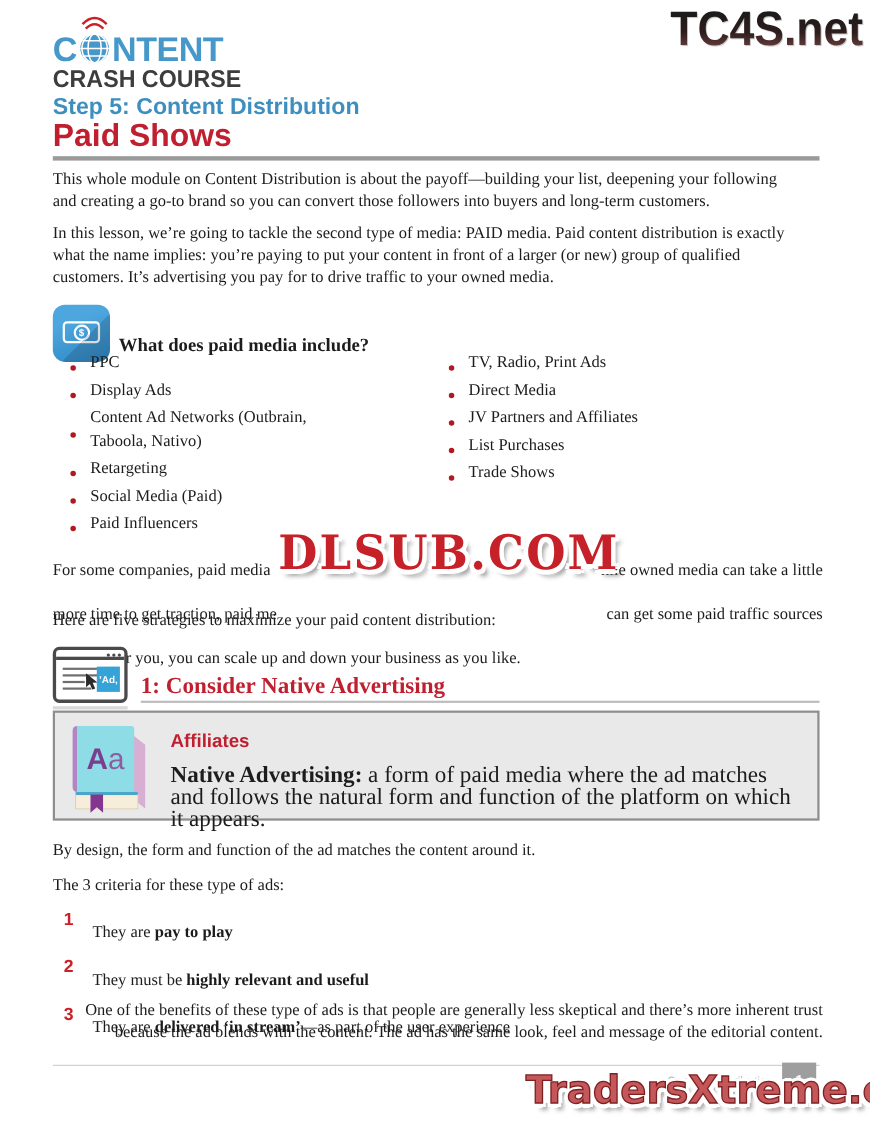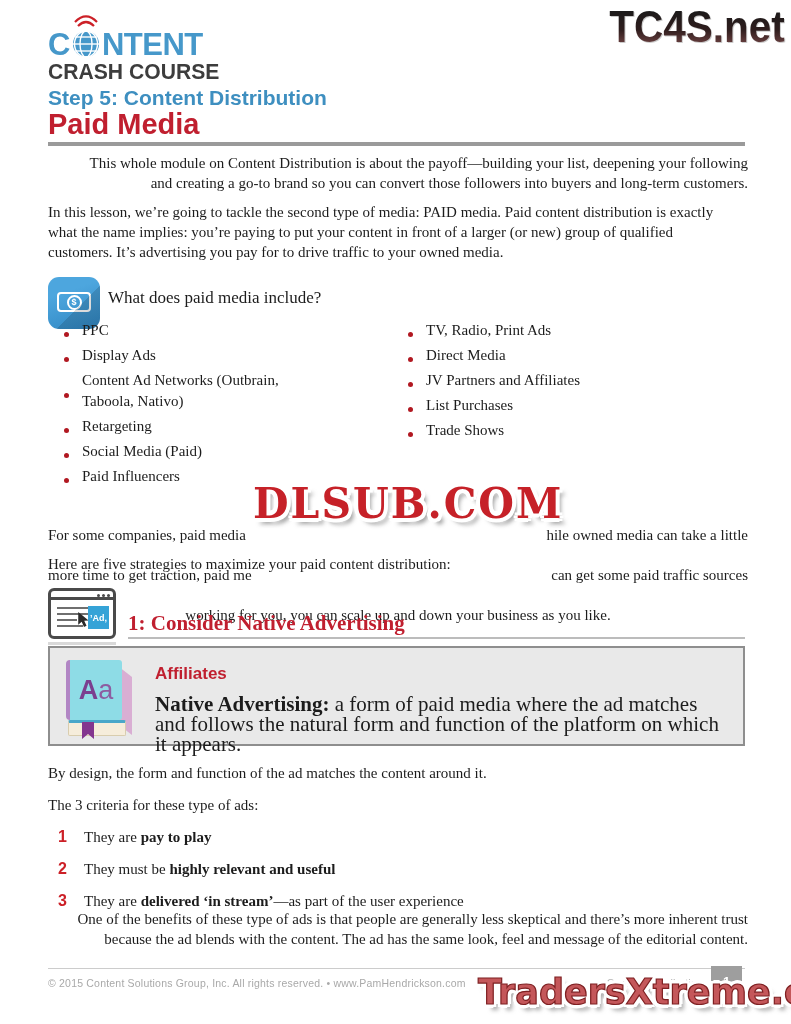--- a/index.html
+++ b/index.html
@@ -35,44 +35,44 @@
     font-size:35px; letter-spacing:0px; color:#c4575a; white-space:nowrap;
     -webkit-text-stroke:1.2px #7e2022;
     text-shadow:-3px -3px 0 #fff,3px -3px 0 #fff,-3px 3px 0 #fff,3px 3px 0 #fff,
       -4px 0 0 #fff,4px 0 0 #fff,0 -4px 0 #fff,0 4px 0 #fff,5px 6px 4px rgba(110,110,110,.6); }
 
   
   .step-heading { left:48px; top:86px; font-weight:700; font-size:21px; color:#3e8fc0;text-align:right; }
   .page-title   { left:48px; top:108px; font-weight:800; font-size:29px; color:#c01f2f; }
   .rule         { left:48px; top:142px; width:697px; height:4px; background:#9a9a9a; }
 
-  .p1 { left:48px; top:153px;text-align:right; }
+  .p1 { left:48px; top:153px; }
   .p2 { left:48px; top:202px; }
 
   
   .money-icon { left:48px; top:277px; width:52px; height:52px; border-radius:11px;
     background:linear-gradient(160deg,#4da6de 30%,#2f86c2); }
   .money-icon::after { content:""; position:absolute; inset:0; border-radius:11px;
     background:linear-gradient(135deg,transparent 58%,rgba(0,0,0,.14) 58%); }
   .bill { position:absolute; left:9px; top:15px; width:34px; height:20px;
     border:2px solid #fff; border-radius:4px; display:flex; align-items:center; justify-content:center; }
   .bill-circle { width:15px; height:15px; border:2px solid #fff; border-radius:50%;
     display:flex; align-items:center; justify-content:center;
     font-family:"Liberation Sans",sans-serif; font-weight:700; font-size:9px; color:#fff; }
-  .include-heading { left:108px; top:288px; font-weight:400; font-size:17px; }
+  .include-heading { left:108px; top:304px; font-weight:700; font-size:17px; }
 
   .bullets { list-style:none; }
   .bullets li { display:flex; margin-bottom:4px;align-items:center; }
   .bullets .btext { font-size:15px; line-height:21px; white-space:pre-line; }
   .dot { width:5px; height:5px; border-radius:50%; background:#b11821; margin:8px 13px 0 0; flex:none; }
   .bullets-left  { left:64px;  top:320px; width:330px; }
   .bullets-right { left:408px; top:320px; width:330px; }
 
   
-  .p3 { left:48px; top:505px;text-align:center; }
+  .p3 { left:48px; top:489px; }
   .p3 .pline { font-size:15px; line-height:20px; }
   .flexline { display:flex; justify-content:space-between; }
   .strategies-intro { left:48px; top:554px; font-size:15px; }
 
   
   .browser-icon { left:48px; top:588px; width:68px; height:51px; background:#fff;
     border:3px solid #4a4a4a; border-radius:6px; }
   .bw-topbar { position:absolute; left:0; top:0; width:100%; height:9px; border-bottom:3px solid #4a4a4a; }
   .bw-dots { position:absolute; top:3px; right:13px; width:3px; height:3px; background:#4a4a4a;
     border-radius:50%; box-shadow:5px 0 0 #4a4a4a,10px 0 0 #4a4a4a; }
@@ -106,21 +106,21 @@
     font-weight:800; font-size:17px; color:#c01f2f; }
   .def-text { position:absolute; left:105px; top:46px; width:570px; font-size:21px; line-height:20px; }
 
   
   .by-design { left:48px; top:763px; }
   .criteria-intro { left:48px; top:795px; font-size:15px; }
   .criteria { left:58px; top:827px; }
   .crit-row { display:flex; margin-bottom:12px; }
   .crit-num { font-family:"Liberation Sans",sans-serif; font-weight:800; font-size:16px;
     color:#cc2027; width:26px; flex:none; line-height:20px; }
-  .crit-text { font-size:15px; line-height:20px; }
+  .crit-text { font-size:15px; line-height:20px;margin-top:11px; }
   .benefits { left:48px; top:909px;text-align:right; }
 
   
   .footer-rule { left:48px; top:968px; width:697px; height:1px; background:#cccccc; }
   .footer-left { left:48px; top:977px; font-size:10.5px; color:#a9a9a9; letter-spacing:.2px; }
   .footer-right { right:88px; top:977px; font-size:11px; color:#b5b5b5; }
   .page-badge { left:711px; top:966px; width:31px; height:31px; background:#9e9e9e;
     display:flex; align-items:center; justify-content:center;
     font-family:"Liberation Sans",sans-serif; font-weight:700; font-size:13px; color:#fff; }
 </style>
@@ -143,21 +143,21 @@
         <line x1="4" y1="37" x2="26" y2="37" stroke="#fff" stroke-width="1.4"></line>
       </svg>
       <span>NTENT</span>
     </div>
     <div class="logo-row2">CRASH COURSE</div>
   </div>
 
   <div class="abs wm-top">TC4S.net</div>
 
   <div class="abs sans step-heading">Step 5: Content Distribution</div>
-  <div class="abs sans page-title">Paid Media</div>
+  <div class="abs sans page-title">Paid Shows</div>
   <div class="abs rule"></div>
 
   <div class="abs para p1">This whole module on Content Distribution is about the payoff—building your list, deepening your following
 and creating a go-to brand so you can convert those followers into buyers and long-term customers.</div>
   <div class="abs para p2">In this lesson, we’re going to tackle the second type of media: PAID media. Paid content distribution is exactly
 what the name implies: you’re paying to put your content in front of a larger (or new) group of qualified
 customers. It’s advertising you pay for to drive traffic to your owned media.</div>
 
   <div class="abs money-icon">
     <div class="bill">
@@ -277,18 +277,17 @@
     </div>
     <div class="crit-row">
       <span class="crit-num">3</span>
       <span class="crit-text"><span>They are </span><b>delivered ‘in stream’</b><span>—as part of the user experience</span></span>
     </div>
   </div>
   <div class="abs para benefits">One of the benefits of these type of ads is that people are generally less skeptical and there’s more inherent trust
 because the ad blends with the content. The ad has the same look, feel and message of the editorial content.</div>
 
   <div class="abs footer-rule"></div>
-  <div class="abs sans footer-left">© 2015 Content Solutions Group, Inc. All rights reserved. • www.PamHendrickson.com</div>
   <div class="abs sans footer-right">Content Distribution</div>
   <div class="abs page-badge">1</div>
   <div class="abs wm-bottom">TradersXtreme.com</div>
 
 </div>
 
 </body></html>

